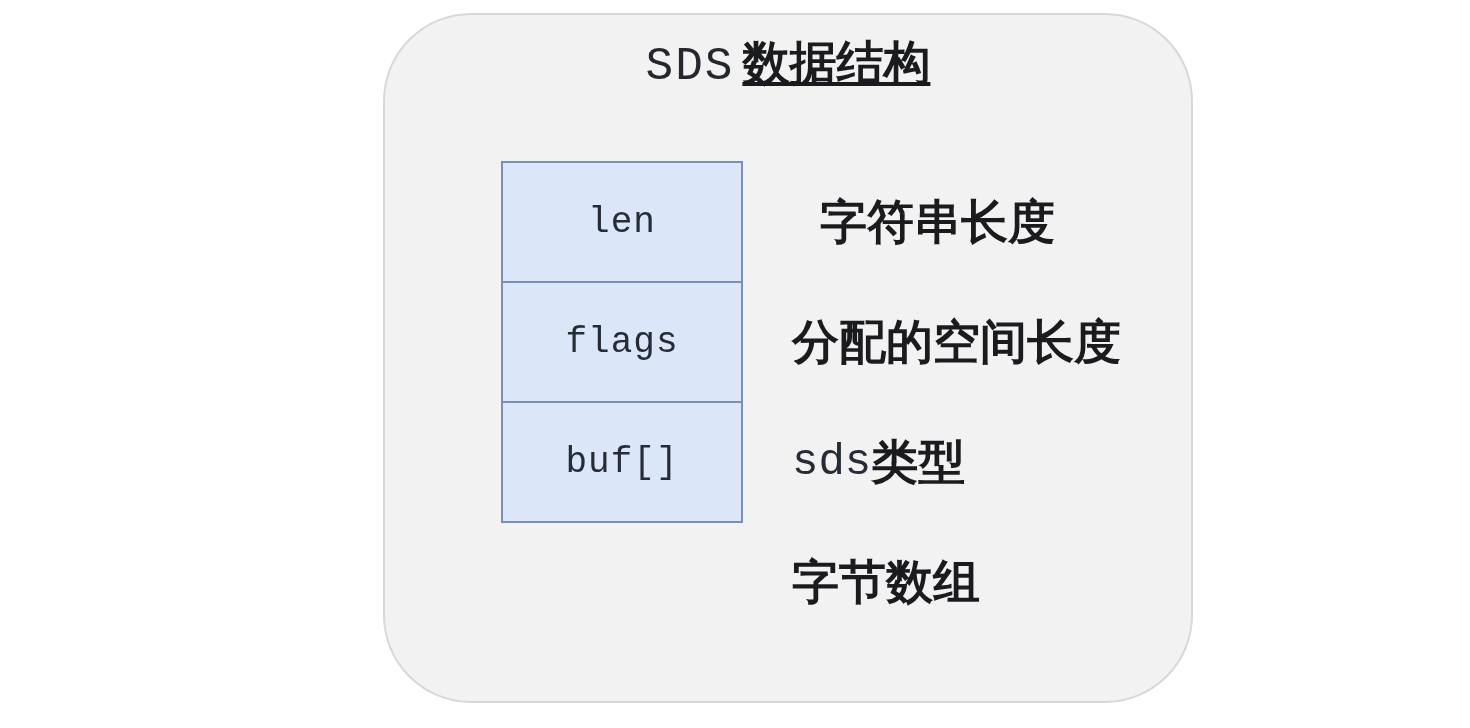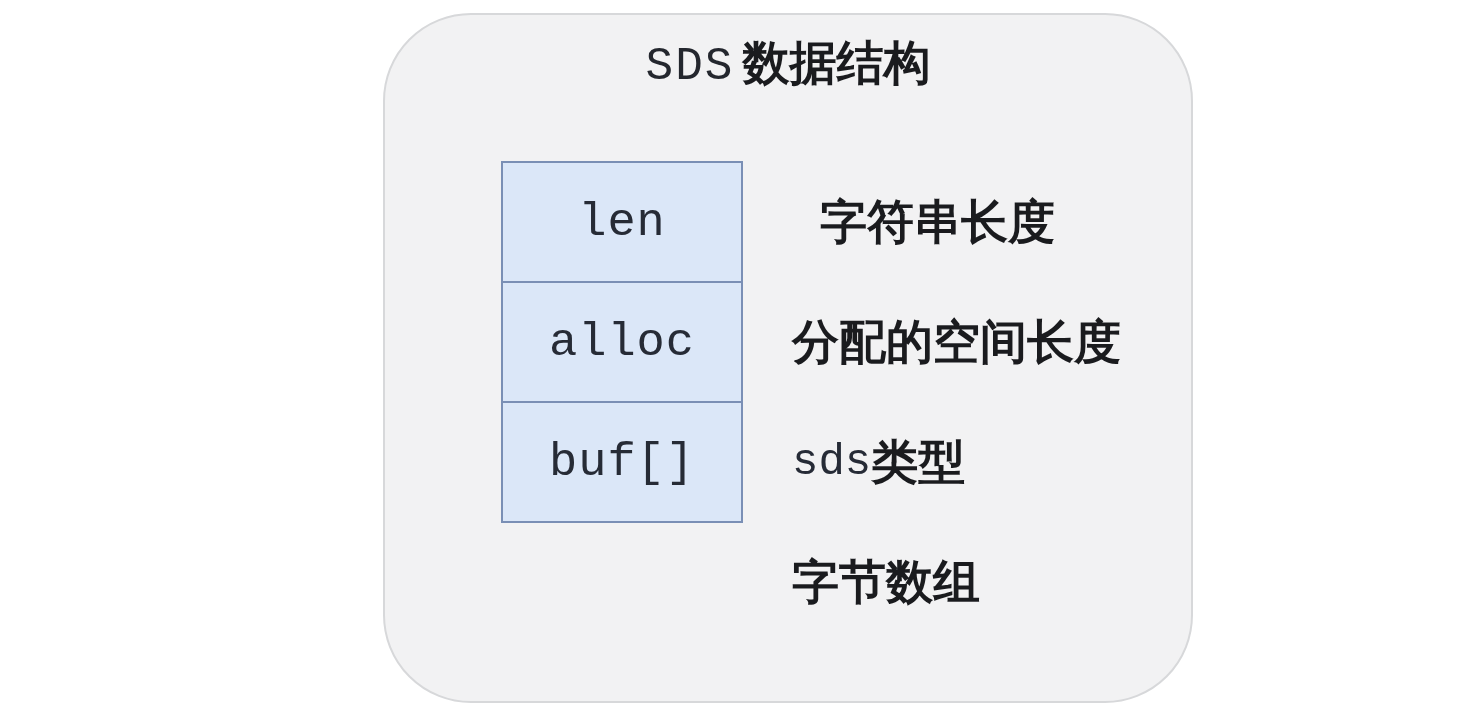--- a/index.html
+++ b/index.html
@@ -42,38 +42,39 @@
     font-weight: 500;
     letter-spacing: 2px;
     color: #24272e;
   }
   .title .cn {
     font-family: "Liberation Sans", sans-serif;
     font-size: 47px;
     font-weight: 700;
     margin-left: 8px;
     color: #1a1b1e;
+    text-decoration: underline;
   }
   .stack {
     position: absolute;
     left: 501px;
     top: 161px;
     width: 242px;
   }
   .cell {
     box-sizing: border-box;
     width: 242px;
     height: 122px;
     background: #dbe7f8;
     border: 2px solid #7a8fb5;
     display: flex;
     align-items: center;
     justify-content: center;
     font-family: "Liberation Mono", monospace;
-    font-size: 47px;
+    font-size: 36px;
     color: #262b36;
     letter-spacing: 1px;
   }
   .cell + .cell {
     margin-top: -2px;
   }
   .desc {
     position: absolute;
     left: 792px;
     height: 122px;
@@ -104,21 +105,21 @@
 
   <div class="title">
     <span class="acronym">SDS</span><span class="cn">数据结构</span>
   </div>
 
   <div class="stack">
     <div class="cell">
       <span>len</span>
     </div>
     <div class="cell">
-      <span>alloc</span>
+      <span>flags</span>
     </div>
     <div class="cell">
       <span>buf[]</span>
     </div>
   </div>
 
   <div class="desc desc-0">
     <span class="mono"></span>
       <span>字符串长度</span>
   </div>

